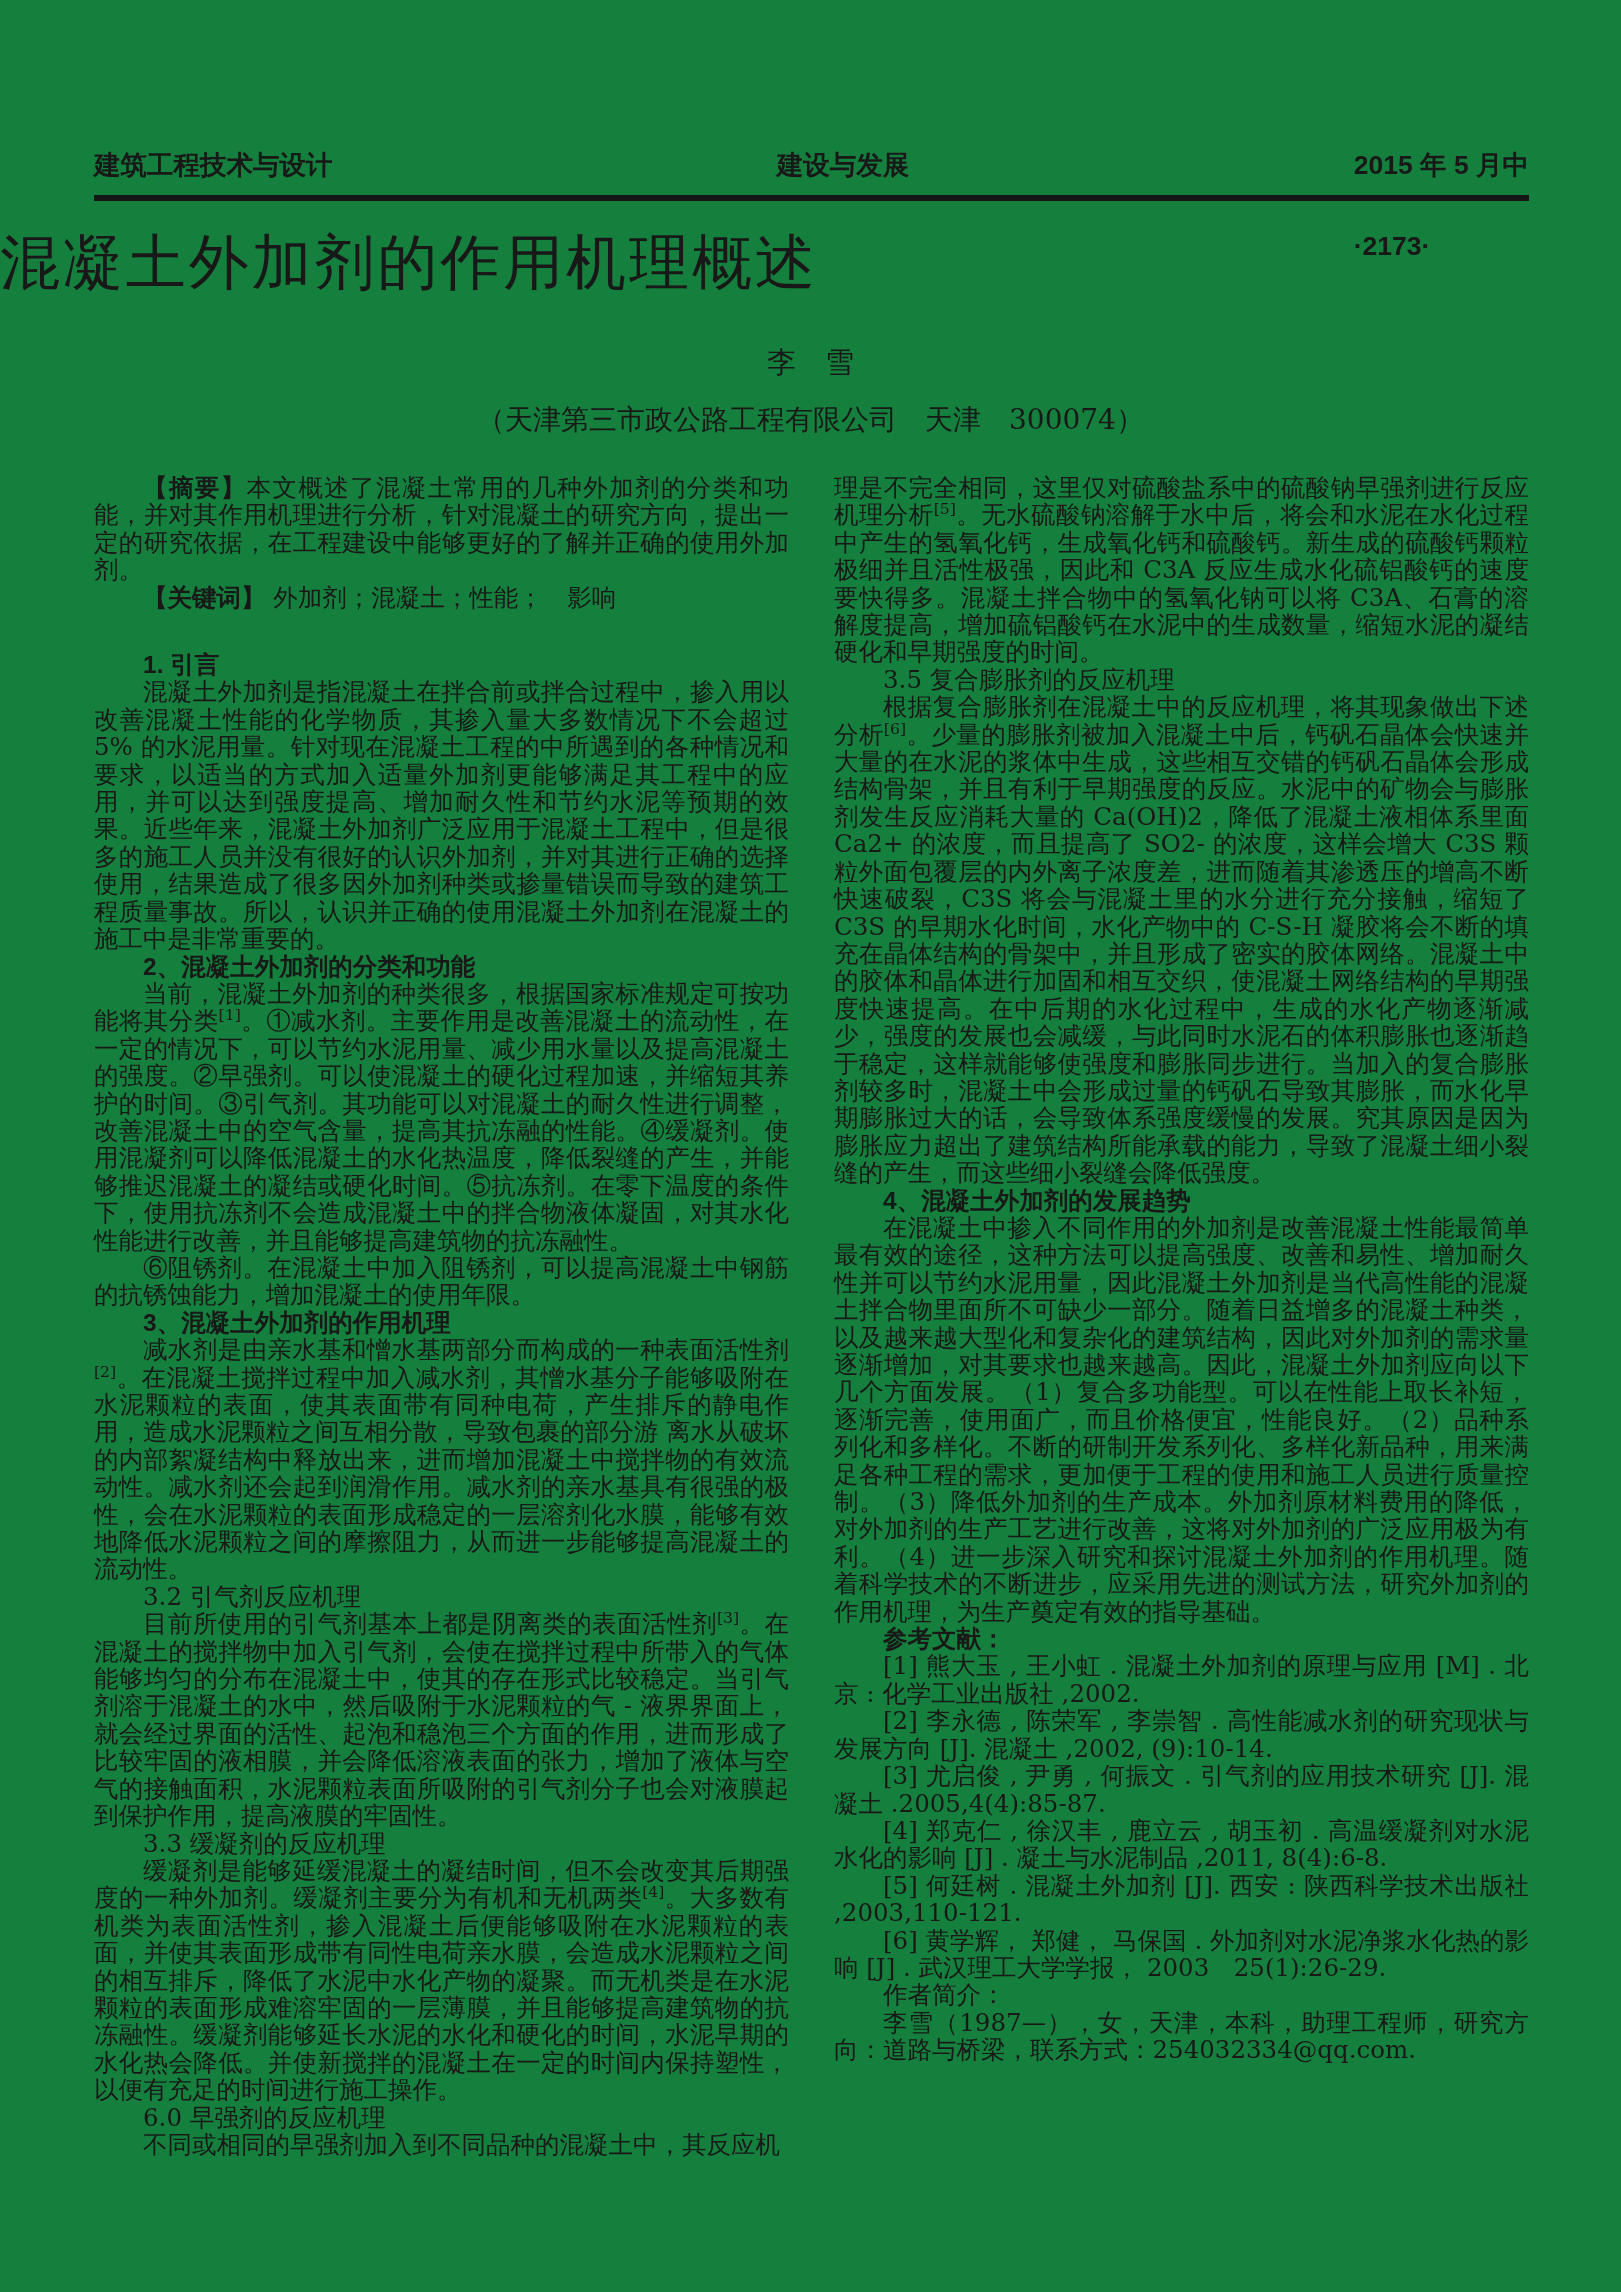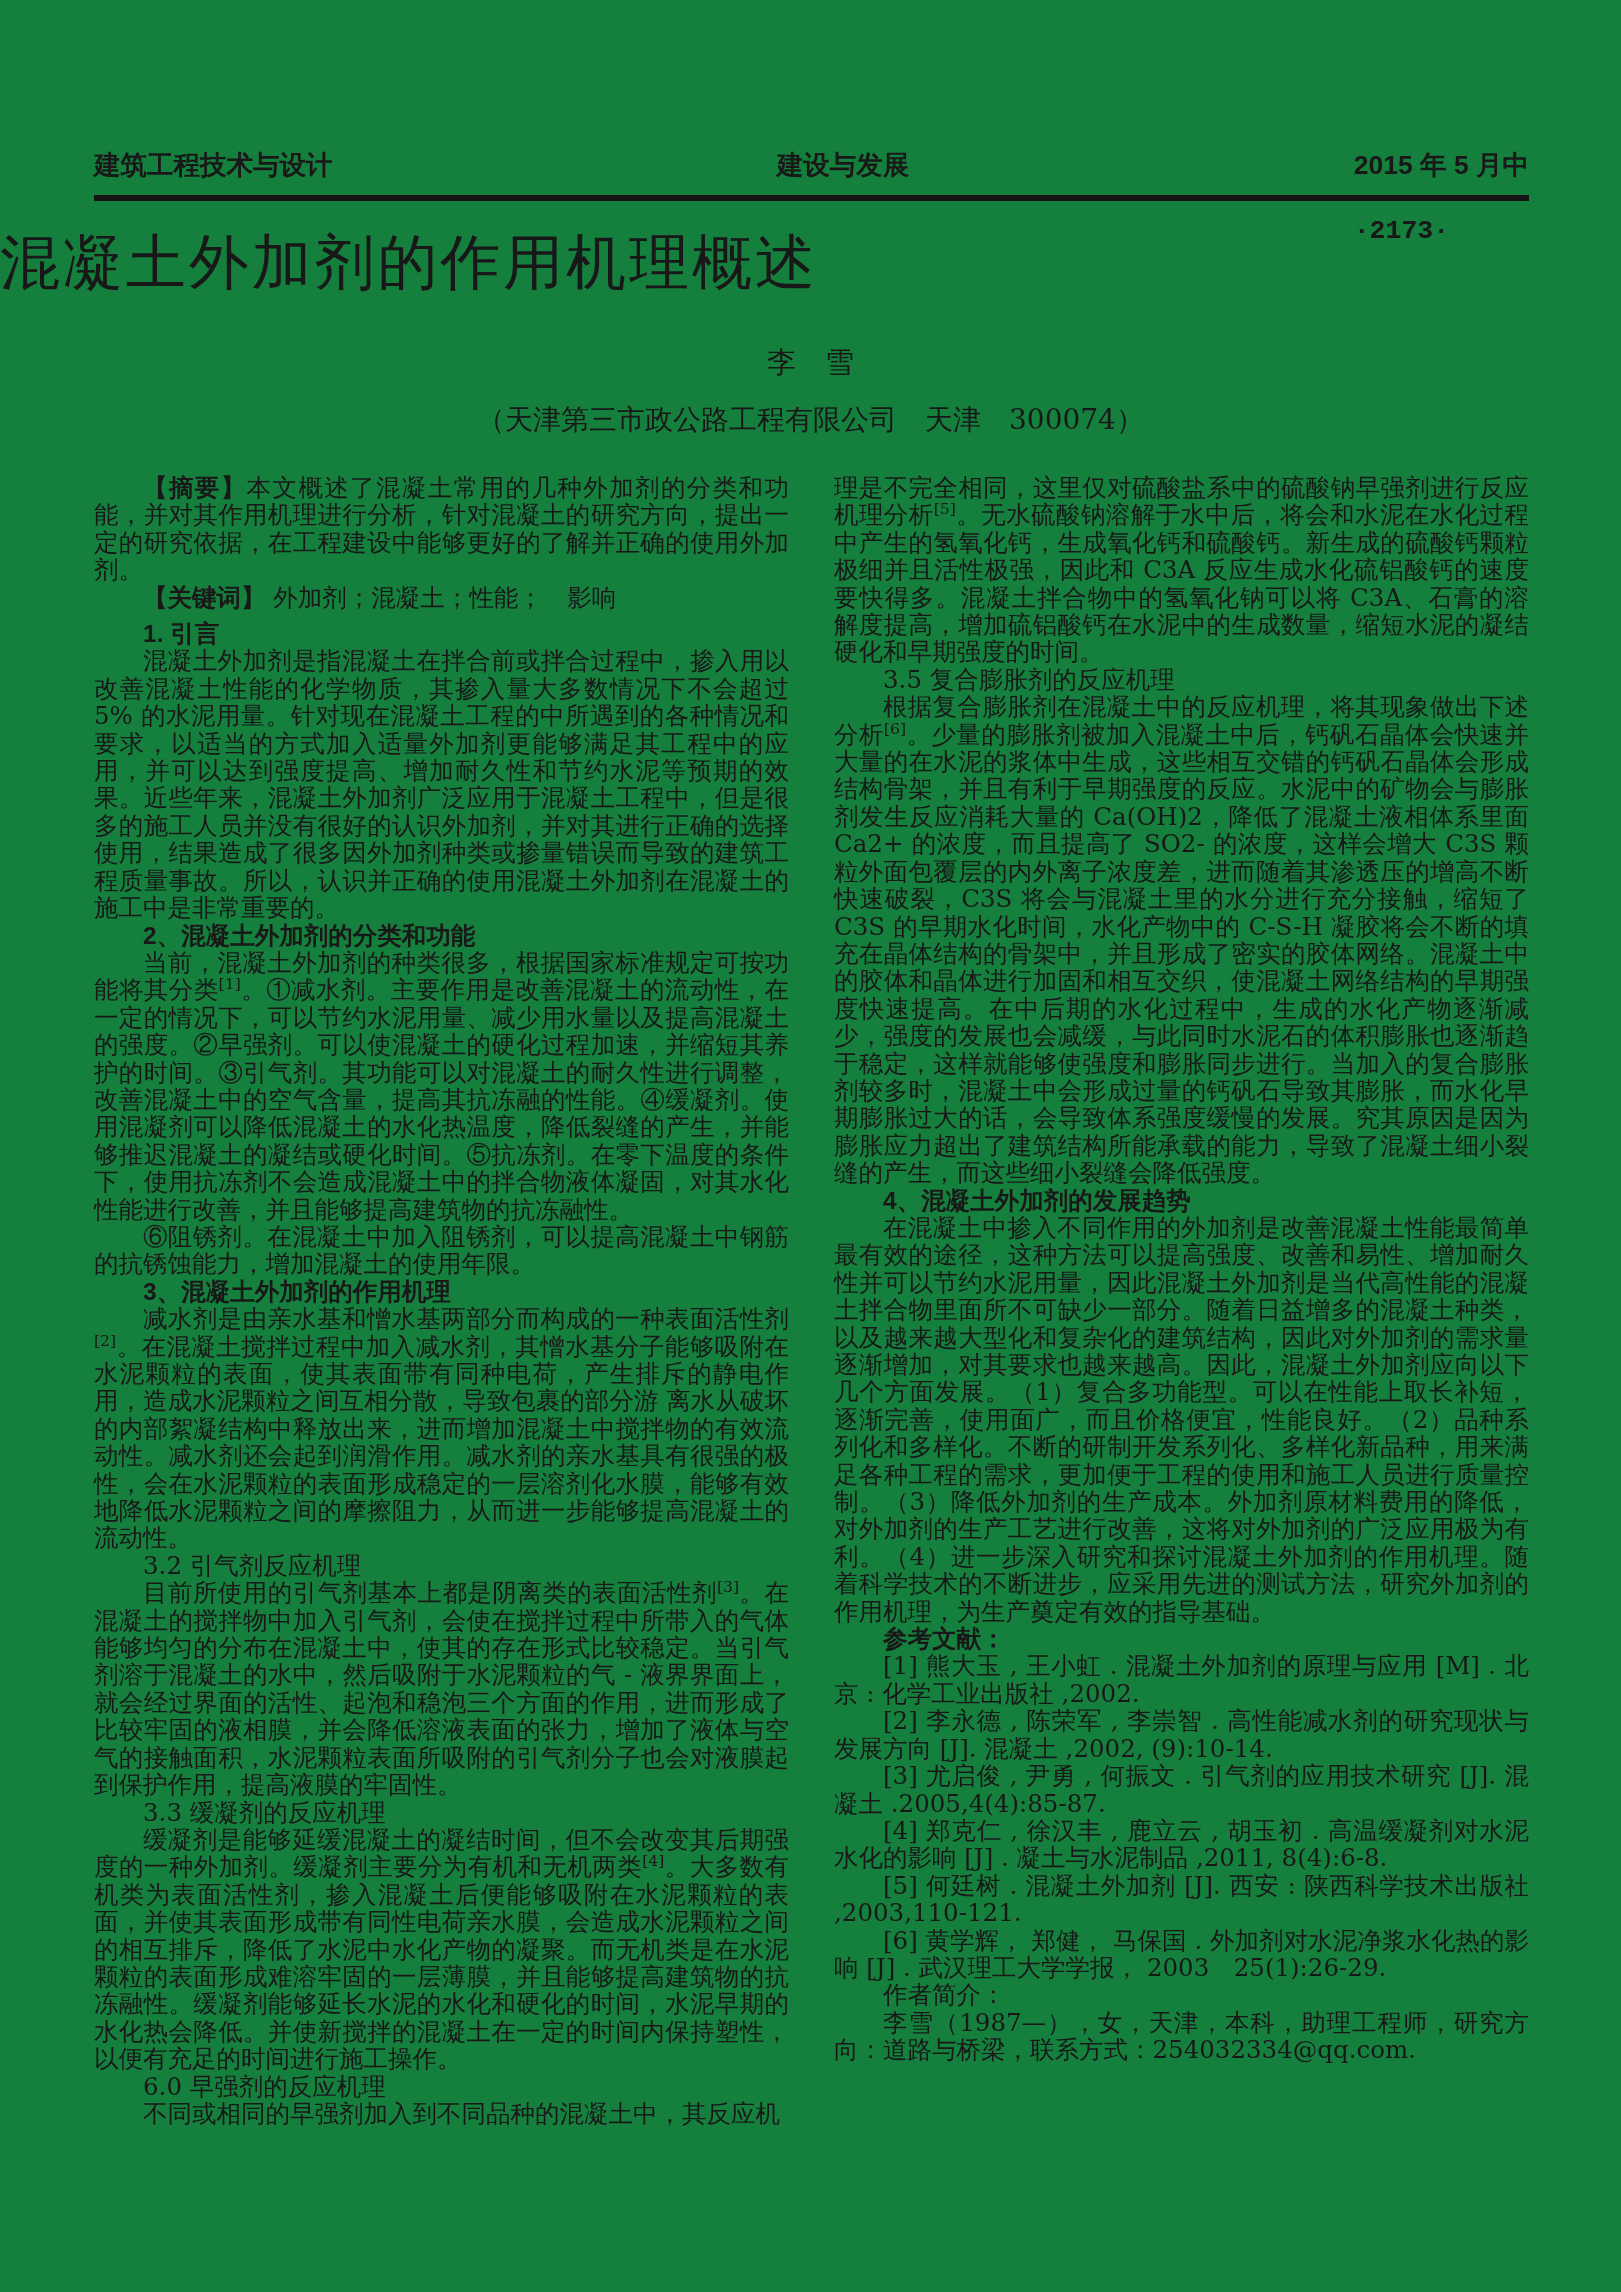--- a/index.html
+++ b/index.html
@@ -9,21 +9,21 @@
     background:#15803d; color:#181818; overflow:hidden;
     font-family:"DejaVu Serif","Liberation Serif",serif;
   }
   .header-bar {
     position:absolute; top:147px; left:94px; width:1435px;
     display:flex; justify-content:space-between; align-items:baseline;
     font-family:"Liberation Sans","DejaVu Sans",sans-serif;
     font-weight:bold; font-size:26.5px;
   }
   .header-right { display:flex; gap:33px; align-items:baseline;flex-direction:column; }
-  .header-page { font-family:Liberation Mono, monospace; font-weight:600; }
+  .header-page { font-family:Liberation Sans, sans-serif; font-weight:600;margin-top:15px; }
   .header-rule {
     position:absolute; top:195px; left:94px; width:1435px; height:5.9px;
     background:#151515;
   }
   .article-title {
     position:absolute; top:223px; left:0; width:100%;
     text-align:left; font-size:60px; font-weight:normal; letter-spacing:2.9px;
   }
   .author-line {
     position:absolute; top:343px; left:0; width:100%;
@@ -39,21 +39,21 @@
     font-size:24.5px; line-height:27.4px; text-align:justify;
   }
   .col { width:700px; }
   p.para { text-indent:2em; }
   p.cont { text-indent:0; }
   .hd {
     font-family:"Liberation Sans","DejaVu Sans",sans-serif;
     font-weight:bold; text-indent:2em;
   }
   .sub { text-indent:2em; }
-  .h1gap { margin-top:9px; }
+  .h1gap { margin-top:40px; }
   .refgap { }
   .label { font-family:"Liberation Sans","DejaVu Sans",sans-serif; font-weight:bold; }
   sup { font-size:15.7px; line-height:0; vertical-align:super; }
 </style>
 </head>
 <body>
 
 <div class="page">
 
   <div class="header-bar">

